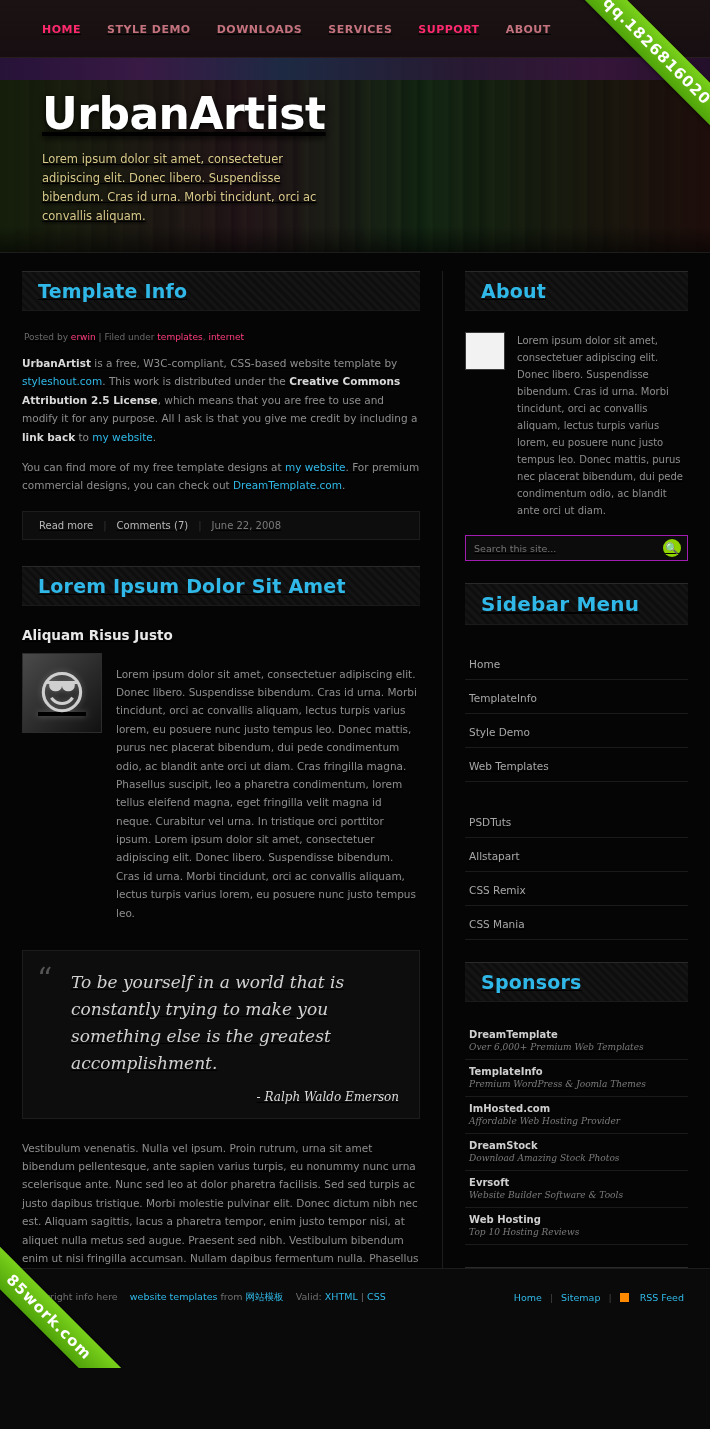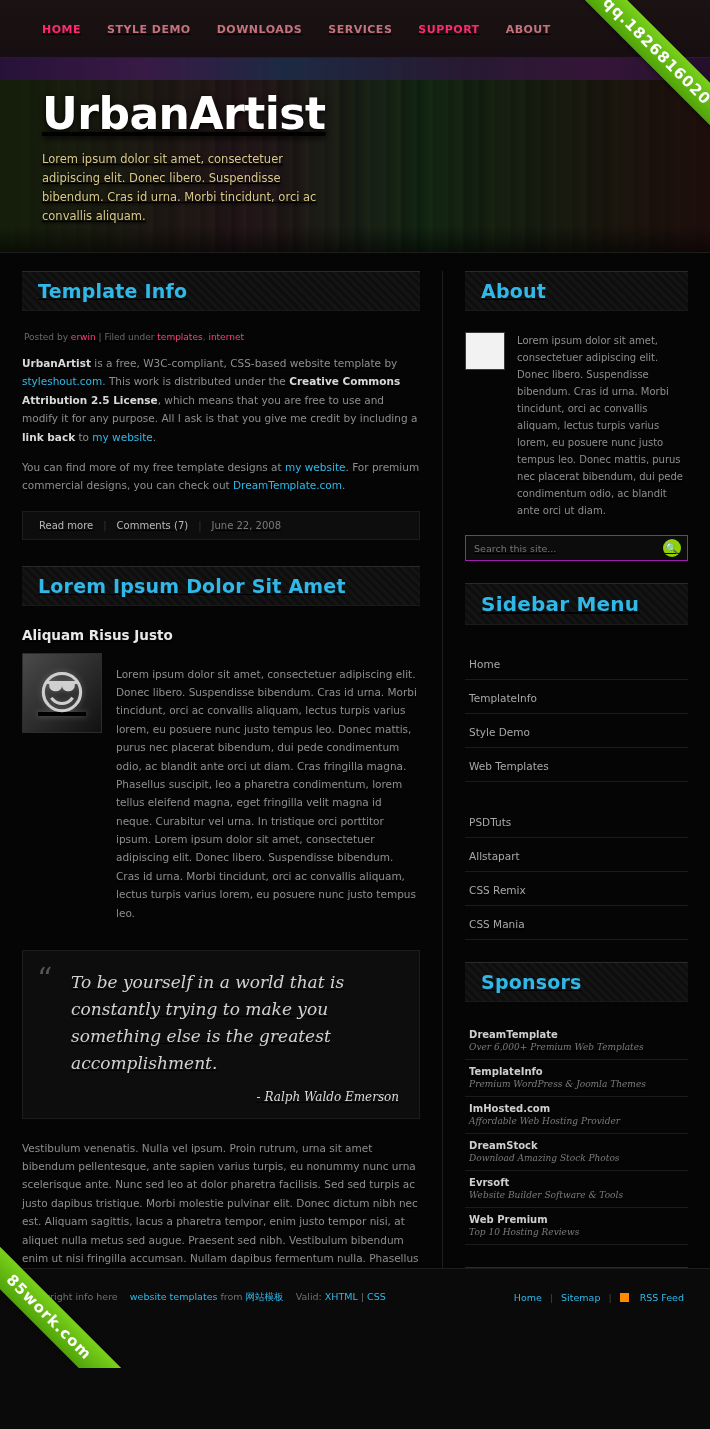--- a/index.html
+++ b/index.html
@@ -466,21 +466,21 @@
         </li>
         <li>
           <a href="#" class="sp-name">DreamStock</a>
           <span class="sp-desc">Download Amazing Stock Photos</span>
         </li>
         <li>
           <a href="#" class="sp-name">Evrsoft</a>
           <span class="sp-desc">Website Builder Software &amp; Tools</span>
         </li>
         <li>
-          <a href="#" class="sp-name">Web Premium</a>
+          <a href="#" class="sp-name">Web Hosting</a>
           <span class="sp-desc">Top 10 Hosting Reviews</span>
         </li>
       </ul>
 
       <div class="bar-head">
         <h2>Wise Words</h2>
       </div>
       <p class="wise">"To be yourself in a world that is constantly trying to make you something else is the greatest accomplishment."</p>
       <p class="wise-author">- Ralph Waldo Emerson</p>
 

